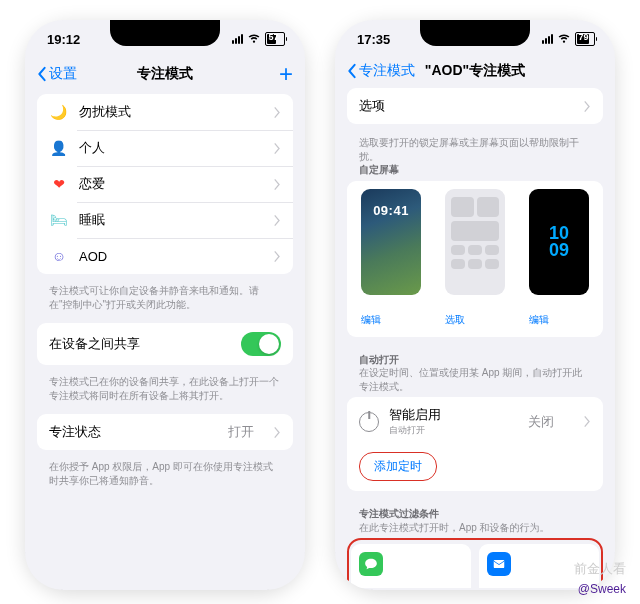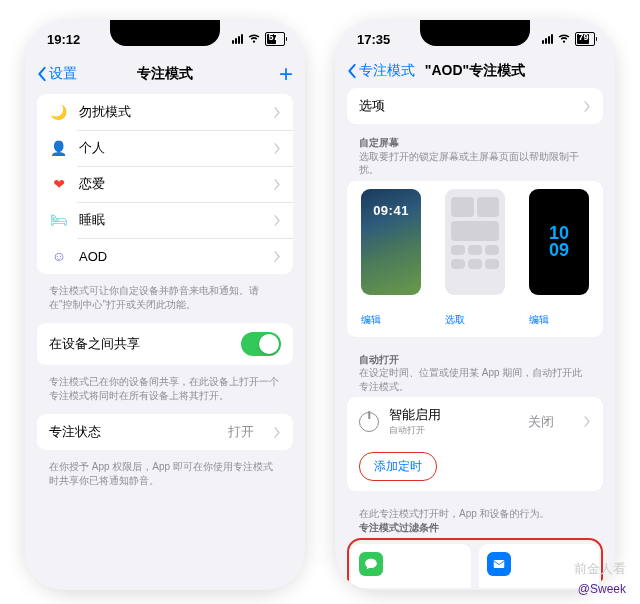--- a/index.html
+++ b/index.html
@@ -217,22 +217,22 @@
             <div class="row-label">选项</div>
             <div class="chevron">
                 <svg viewBox="0 0 8 14">
                   <path d="M1 1l5 6-5 6" stroke="#c7c7cc" stroke-width="1.6" fill="none" stroke-linecap="round"></path>
                 </svg>
               </div>
           </div>
         </div>
 
         <div class="header-label">
+          <div>选取要打开的锁定屏幕或主屏幕页面以帮助限制干扰。</div>
           <div style="color:#6d6d72;font-weight:600">自定屏幕</div>
-          <div>选取要打开的锁定屏幕或主屏幕页面以帮助限制干扰。</div>
         </div>
         <div class="group">
           <div class="screens">
             <div class="screen-item">
               <div class="screen-thumb lock-wallpaper">
                 <div class="lock-time">09:41</div>
               </div>
               <div class="screen-label">编辑</div>
             </div>
             <div class="screen-item">
@@ -281,22 +281,22 @@
             <div class="chevron">
                 <svg viewBox="0 0 8 14">
                   <path d="M1 1l5 6-5 6" stroke="#c7c7cc" stroke-width="1.6" fill="none" stroke-linecap="round"></path>
                 </svg>
               </div>
           </div>
           <div class="pill-btn">添加定时</div>
         </div>
 
         <div class="header-label">
+          <div style="color:#6d6d72;font-weight:600">专注模式过滤条件</div>
           <div>在此专注模式打开时，App 和设备的行为。</div>
-          <div style="color:#6d6d72;font-weight:600">专注模式过滤条件</div>
         </div>
         <div class="filters">
           <div class="filter-card">
             <div class="filter-icon green">
               <svg width="14" height="14" viewBox="0 0 24 24">
                   <path d="M12 3C6.5 3 2 6.6 2 11c0 2.4 1.3 4.5 3.4 6l-1 4 4.4-2.3c1 .2 2 .3 3.2.3 5.5 0 10-3.6 10-8S17.5 3 12 3z" fill="#fff"></path>
                 </svg>
             </div>
 
           </div>

